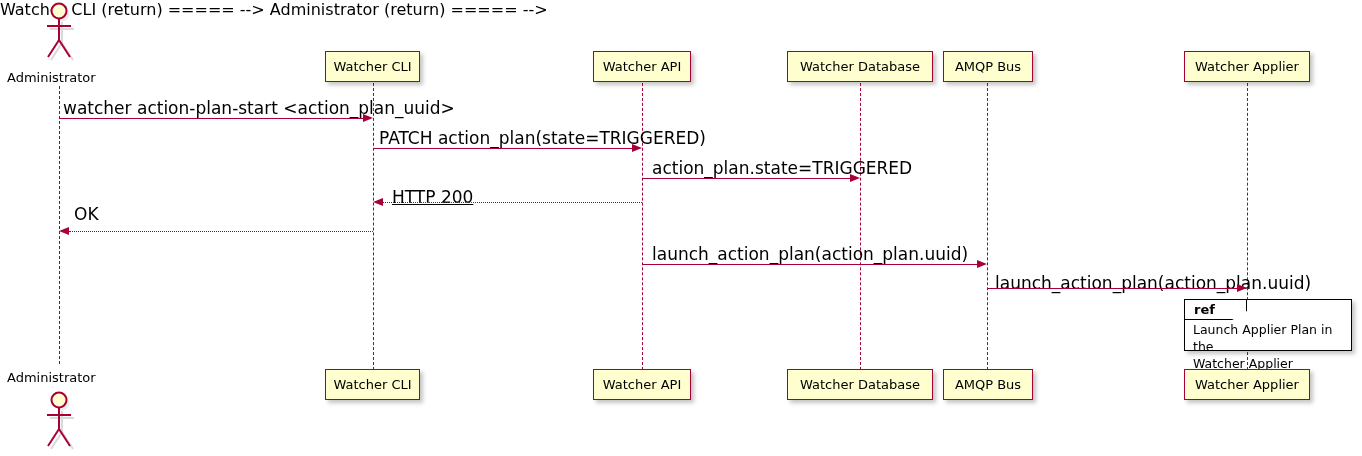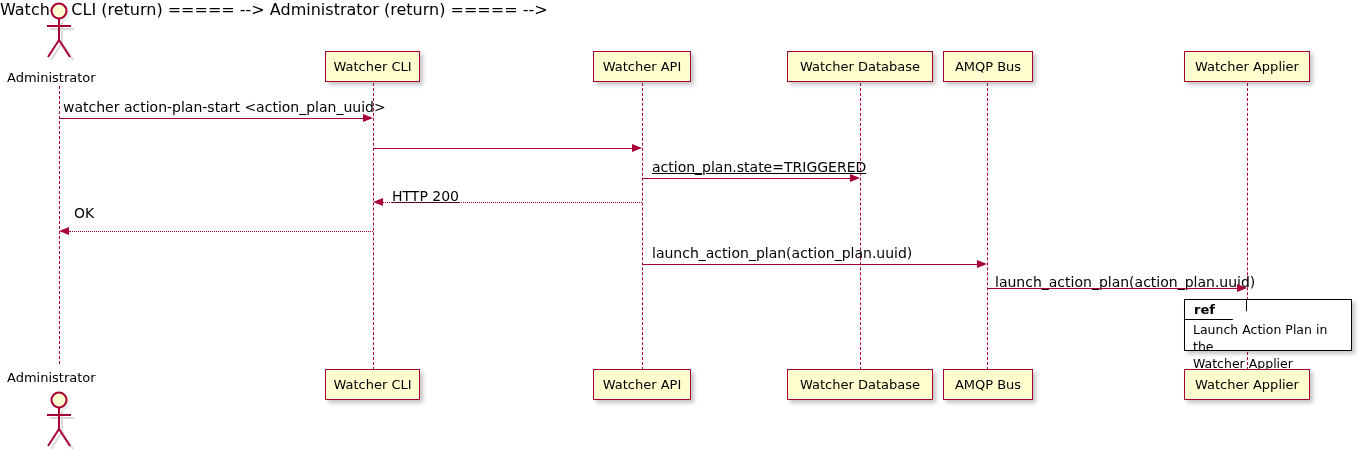--- a/index.html
+++ b/index.html
@@ -61,21 +61,21 @@
     border-bottom: 4.5px solid transparent;
     border-left: 10px solid #A80036;
   }
   .arrow-head.left {
     border-top: 4.5px solid transparent;
     border-bottom: 4.5px solid transparent;
     border-right: 10px solid #A80036;
   }
   .msg-label {
     position: absolute;
-    font-size: 14px;
+    font-size: 17px;
     color: #000000;
     white-space: nowrap;
     line-height: 1;
   }
   .ref-box {
     position: absolute;
     box-sizing: border-box;
     background: #FFFFFF;
     border: 1.5px solid #000000;
     box-shadow: 3px 3px 4px rgba(50,50,50,0.28);
@@ -158,25 +158,26 @@
   <div class="participant-box" style="left:1184px; top:51px; width:126px; height:31px;">
     <span>Watcher Applier</span>
   </div>
 
   
   <div class="msg-label" style="left:63px; top:100px;">watcher action-plan-start &lt;action_plan_uuid&gt;</div>
   <div class="msg-line" style="left:59px; top:118px; width:304px;"></div>
   <div class="arrow-head right" style="left:363px; top:113.5px;"></div>
 
   
+  <div class="msg-label" style="left:379px; top:130px;">PATCH action_plan(state=TRIGGERED)</div>
   <div class="msg-line" style="left:373px; top:148px; width:259px;"></div>
   <div class="arrow-head right" style="left:632px; top:143.5px;"></div>
 
   
-  <div class="msg-label" style="left:652px; top:160px;text-decoration:underline;">action_plan.state=TRIGGERED</div>
+  <div class="msg-label" style="left:652px; top:160px;">action_plan.state=TRIGGERED</div>
   <div class="msg-line" style="left:642px; top:178px; width:208px;"></div>
   <div class="arrow-head right" style="left:850px; top:173.5px;"></div>
 
    Watcher CLI (return) ===== --&gt;
   <div class="msg-label" style="left:392px; top:189px;text-decoration:underline;">HTTP 200</div>
   <div class="msg-line dotted" style="left:383px; top:202px; width:259px;"></div>
   <div class="arrow-head left" style="left:373px; top:197.5px;"></div>
 
    Administrator (return) ===== --&gt;
   <div class="msg-label" style="left:74px; top:206px;">OK</div>
@@ -190,21 +191,21 @@
 
   
   <div class="msg-label" style="left:995px; top:275px;">launch_action_plan(action_plan.uuid)</div>
   <div class="msg-line" style="left:987px; top:288px; width:250px;"></div>
   <div class="arrow-head right" style="left:1237px; top:283.5px;"></div>
 
   
   <div class="ref-box" style="left:1184px; top:299px; width:168px; height:52px;padding-left:20px;">
     <div class="ref-tab">ref</div>
     <div class="ref-body">
-      <div>Launch Action Plan in the</div>
+      <div>Launch Applier Plan in the</div>
       <div>Watcher Applier</div>
     </div>
   </div>
 
   
   <div class="participant-box" style="left:325px; top:369px; width:95px; height:31px;">
     <span>Watcher CLI</span>
   </div>
   <div class="participant-box" style="left:593px; top:369px; width:98px; height:31px;">
     <span>Watcher API</span>

